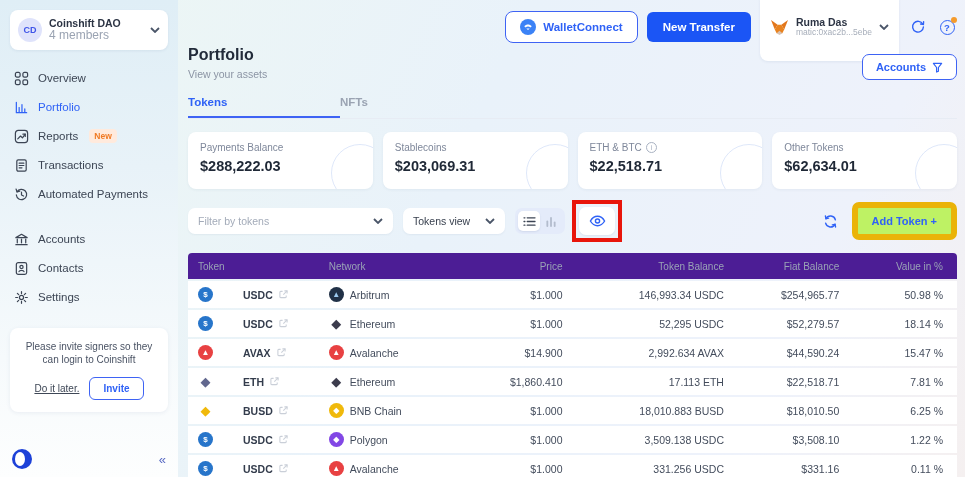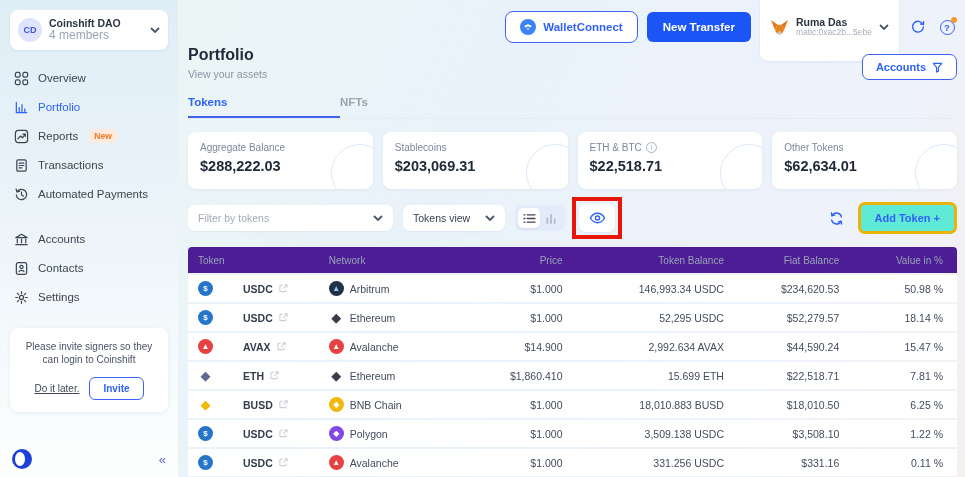--- a/index.html
+++ b/index.html
@@ -95,21 +95,21 @@
   .toggle-seg { width:22px; height:20px; display:flex; align-items:center; justify-content:center;
     border-radius:5px; cursor:pointer; }
   .toggle-seg.sel { background:#fff; box-shadow:0 1px 2px rgba(40,60,110,.1); }
   .eye-wrap { position:relative; margin-left:4px; }
   .eye-btn { width:36px; height:28px; background:#fff; border-radius:7px; display:flex;
     align-items:center; justify-content:center; box-shadow:0 1px 2px rgba(40,60,110,.08); cursor:pointer; }
   .annotation { position:absolute; left:-7px; top:-7px; width:50px; height:42px;
     border:4px solid #e8150b; pointer-events:none; }
   .tb-spacer { flex:1; }
   .refresh { cursor:pointer; margin-right:4px; display:flex; }
-  .add-token-btn { background:#5eead4; border:3px solid #eab308; color:#2f62f6; font-size:11px;
+  .add-token-btn { background:#bef264; border:6px solid #eab308; color:#2f62f6; font-size:11px;
     font-weight:bold; border-radius:7px; padding:7px 14px; cursor:pointer; }
 
   
   .table { margin-top:13px; }
   .thead { display:flex; align-items:center; background:#4c1d95; border-radius:4px 4px 0 0;
     height:26px; font-size:10px; color:#9aa3b6; }
   .trow { display:flex; align-items:center; background:#fff; height:27px; margin-top:2px;
     font-size:10.5px; color:#434c5c; cursor:pointer; }
   .c { padding:0 10px; }
   .c-token { flex:0 0 17%; display:flex; align-items:center; gap:6px; }
@@ -281,21 +281,21 @@
       </button>
     </div>
 
     <div class="tabs">
       <div class="tab active">Tokens</div>
       <div class="tab">NFTs</div>
     </div>
 
     <div class="cards">
       <div class="card">
-        <div class="card-label">Aggregate Balance</div>
+        <div class="card-label">Payments Balance</div>
         <div class="card-value">$288,222.03</div>
         <div class="card-arc"></div>
       </div>
       <div class="card">
         <div class="card-label">Stablecoins</div>
         <div class="card-value">$203,069.31</div>
         <div class="card-arc"></div>
       </div>
       <div class="card">
         <div class="card-label">
@@ -386,21 +386,21 @@
                   <line x1="9" y1="1" x2="4.8" y2="5.2"></line>
                 </svg>
       </span>
     </div>
     <div class="c c-network">
       <span class="coin" style="color: rgb(157, 203, 240); background: rgb(33, 49, 71);">▲</span>
       <span>Arbitrum</span>
     </div>
     <div class="c c-price">$1.000</div>
     <div class="c c-balance">146,993.34 USDC</div>
-    <div class="c c-fiat">$234,620.53</div>
+    <div class="c c-fiat">$254,965.77</div>
     <div class="c c-share">50.98 %</div>
   </div>
 
   <div class="trow">
     <div class="c c-token">
       <span class="coin" style="color: rgb(255, 255, 255); background: rgb(39, 117, 202);">$</span>
       <span class="tok-name">USDC</span>
       <span class="ext-link">
         <svg width="9" height="9" viewBox="0 0 10 10" fill="none" stroke="#b9c0cc" stroke-width="1.2">
                   <path d="M4 1.5H2A.9.9 0 0 0 1 2.5v5A.9.9 0 0 0 2 8.5h5a.9.9 0 0 0 1-1V6"></path>
@@ -451,21 +451,21 @@
                   <polyline points="6,1 9,1 9,4"></polyline>
                   <line x1="9" y1="1" x2="4.8" y2="5.2"></line>
                 </svg>
       </span>
     </div>
     <div class="c c-network">
       <span class="coin plain" style="color: rgb(60, 60, 77);">◆</span>
       <span>Ethereum</span>
     </div>
     <div class="c c-price">$1,860.410</div>
-    <div class="c c-balance">15.699 ETH</div>
+    <div class="c c-balance">17.113 ETH</div>
     <div class="c c-fiat">$22,518.71</div>
     <div class="c c-share">7.81 %</div>
   </div>
 
   <div class="trow">
     <div class="c c-token">
       <span class="coin plain" style="color: rgb(240, 185, 11);">◆</span>
       <span class="tok-name">BUSD</span>
       <span class="ext-link">
         <svg width="9" height="9" viewBox="0 0 10 10" fill="none" stroke="#b9c0cc" stroke-width="1.2">

